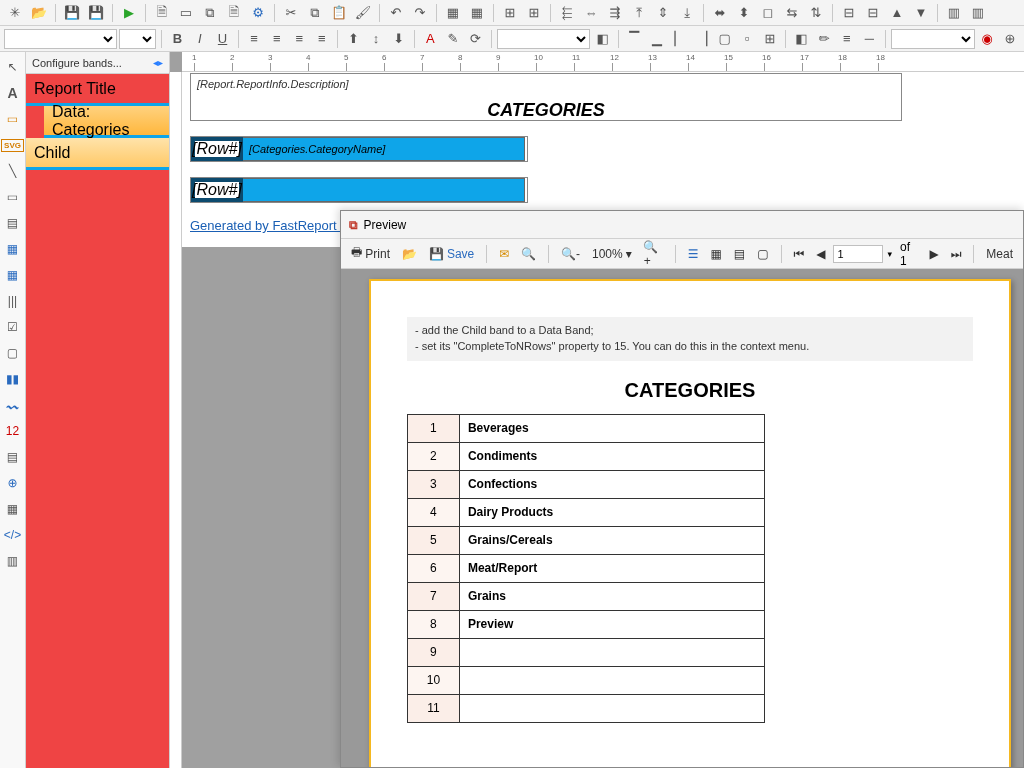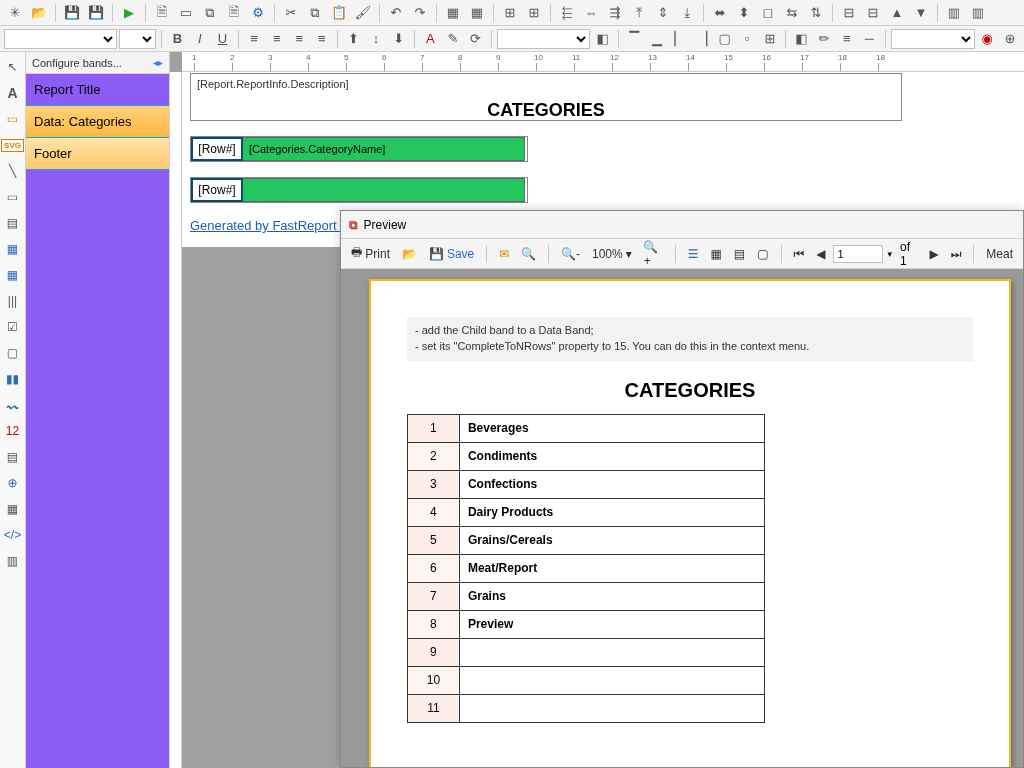--- a/index.html
+++ b/index.html
@@ -10,42 +10,42 @@
 .tb-btn { width: 22px; height: 22px; display: flex; align-items: center; justify-content: center; cursor: pointer; border-radius: 2px; color: #555; font-size: 13px; }
 .tb-sep { width: 1px; height: 18px; background: #c8c8c8; margin: 0 3px; }
 .tb-select { height: 20px; border: 1px solid #c0c0c0; font-size: 11px; background: #fff; }
 
 
 .left-rail { position: absolute; left: 0; top: 52px; width: 26px; bottom: 0; background: #f8f8f8; border-right: 1px solid #d0d0d0; display: flex; flex-direction: column; align-items: center; padding-top: 4px; gap: 4px; }
 .rail-btn { width: 22px; height: 22px; display: flex; align-items: center; justify-content: center; color: #555; font-size: 12px; cursor: pointer; }
 .rail-svg { font-size: 8px; font-weight: bold; color: #d47d00; border: 1px solid #d47d00; padding: 1px 2px; }
 
 
-.bands-panel { position: absolute; left: 26px; top: 52px; width: 144px; bottom: 0; background: #8b5cf6; border-right: 1px solid #d0d0d0; }
+.bands-panel { position: absolute; left: 26px; top: 52px; width: 144px; bottom: 0; background: #ef4444; border-right: 1px solid #d0d0d0; }
 .bands-header { height: 22px; background: #f4f4f4; border-bottom: 1px solid #d0d0d0; display: flex; align-items: center; justify-content: space-between; padding: 0 6px; font-size: 11px; color: #333; }
 .bands-arrows { color: #2a7fff; font-size: 10px; }
-.band-item { height: 32px; display: flex; align-items: center; padding: 0 8px; border-bottom: 1px solid #0ea5e9; font-size: 13px; cursor: pointer; }
-.band-item.sel { background: linear-gradient(#ffd27f, #ffb73d); }
+.band-item { height: 32px; display: flex; align-items: center; padding: 0 8px; border-bottom: 3px solid #0ea5e9; font-size: 16px; cursor: pointer; }
+.band-item.sel { background: linear-gradient(#ffd27f, #ffb73d); margin-left: 18px; }
 .band-item.sel2 { background: linear-gradient(#ffe3aa, #ffc968); }
 
 
 .design-area { position: absolute; left: 170px; top: 52px; right: 0; bottom: 0; background: #a0a0a0; overflow: hidden; }
 .ruler-h { position: absolute; left: 12px; top: 0; right: 0; height: 20px; background: #fff; border-bottom: 1px solid #ccc; display: flex; align-items: flex-end; font-size: 8px; color: #666; }
 .ruler-seg { width: 38px; border-left: 1px solid #999; height: 8px; text-align: center; position: relative; }
 .ruler-seg span { position: absolute; top: -10px; left: -3px; }
 .ruler-v { position: absolute; left: 0; top: 20px; width: 12px; bottom: 0; background: #fff; border-right: 1px solid #ccc; }
 .page-bg { position: absolute; left: 12px; top: 20px; right: 0; height: 175px; background: #fff; }
 
-.report-band { border: 1px solid #888; background: #fff; margin: 1px 0 15px 8px; position: relative; }
+.report-band { border: 1px solid #888; background: #fff; margin: 1px 0 15px 8px; position: relative; font-style: italic; }
 .band-desc { padding: 2px 6px; font-size: 11px; color: #333; }
 .title-band { height: 48px; padding-top: 2px; }
 .title-band .cat-title { text-align: center; font-weight: bold; font-size: 18px; margin-top: 8px; }
 .data-row { display: flex; height: 24px; }
-.cell-row { width: 52px; border: 2px solid #0c4a6e; display: flex; align-items: center; justify-content: center; background: #fff; font-size: 12px; }
-.cell-cat { width: 282px; border: 1px solid #666; border-left: none; display: flex; align-items: center; padding: 0 6px; font-size: 11px; background: #22c55e; }
+.cell-row { width: 52px; border: 4px solid #0c4a6e; display: flex; align-items: center; justify-content: center; background: #fff; font-size: 16px; }
+.cell-cat { width: 282px; border: 1px solid #666; border-left: none; display: flex; align-items: center; padding: 0 6px; font-size: 11px; background: #0ea5e9; }
 .footer-link { color: #1a5fb4; text-decoration: underline; font-size: 13px; padding: 2px 0 0 8px; }
 
 
 .preview-window { position: absolute; left: 340px; top: 210px; right: 0; bottom: 0; background: #fff; border: 1px solid #888; box-shadow: -2px -2px 8px rgba(0,0,0,0.15); display: flex; flex-direction: column; }
 .preview-title { height: 28px; background: #f4f4f4; border-bottom: 1px solid #d0d0d0; display: flex; align-items: center; padding: 0 8px; gap: 6px; font-size: 12px; }
 .preview-toolbar { height: 30px; background: #f4f4f4; border-bottom: 1px solid #d0d0d0; display: flex; align-items: center; padding: 0 6px; gap: 4px; font-size: 12px; }
 .pv-btn { display: flex; align-items: center; gap: 3px; padding: 2px 4px; cursor: pointer; color: #333; }
 .pv-sep { width: 1px; height: 18px; background: #c8c8c8; margin: 0 4px; }
 .pv-page-input { width: 50px; height: 18px; border: 1px solid #c0c0c0; padding: 0 3px; font-size: 11px; }
 
@@ -181,21 +181,21 @@
 </div>
 
 <div class="bands-panel">
   <div class="bands-header">
     <span>Configure bands...</span>
     <span class="bands-arrows">◂▸</span>
   </div>
   <div id="bands-list">
       <div class="band-item ">Report Title</div>
       <div class="band-item sel">Data: Categories</div>
-      <div class="band-item sel2">Footer</div>
+      <div class="band-item sel2">Child</div>
     </div>
 </div>
 
 <div class="design-area">
   <div class="ruler-h">
     <div style="width:12px"></div>
     <div id="ruler-marks" style="display:flex;">
         <div class="ruler-seg">
           <span>1</span>
         </div>

